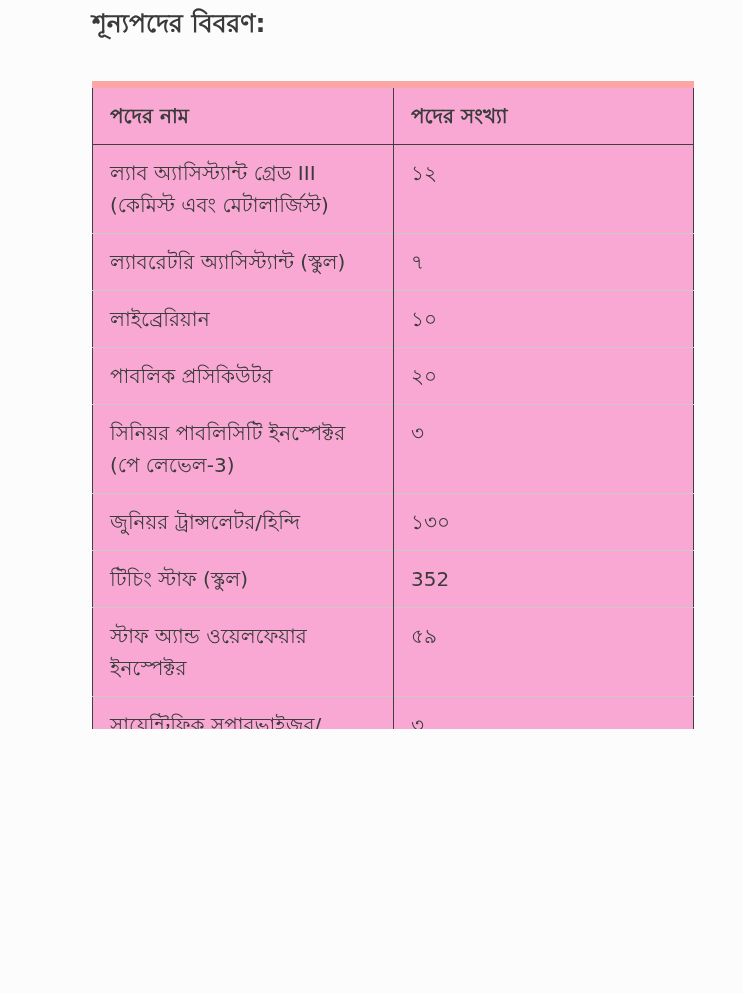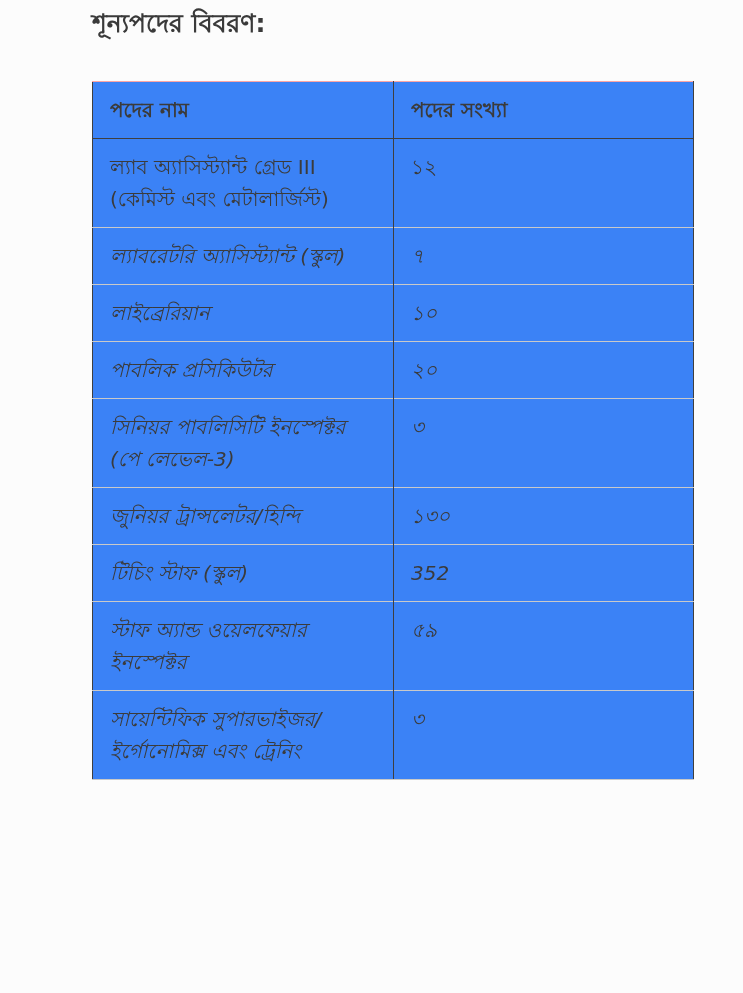--- a/index.html
+++ b/index.html
@@ -3,39 +3,39 @@
 <meta charset="utf-8">
 <style>
   html, body {
     margin: 0;
     padding: 0;
     background: #fcfcfc;
     font-family: "DejaVu Sans", "Liberation Sans", sans-serif;
   }
   .page {
     width: 743px;
-    height: 993px;
+    height: 729px;
     box-sizing: border-box;
     padding: 8px 0 0 0;
     overflow: hidden;
   }
   .page-title {
     margin: 0 0 0 92px;
     font-size: 25px;
     font-weight: 700;
     color: #3a3a3a;
     line-height: 1.3;
   }
   table.vacancy-table {
     border-collapse: collapse;
     table-layout: fixed;
     width: 601px;
     margin: 40px 8px 0 92px;
-    background: #3b82f6;
-    border-top: 1px solid #fca5a5;
+    background: #f9a8d4;
+    border-top: 7px solid #fca5a5;
     border-left: 1px solid #3f3f3f;
     border-right: 1px solid #3f3f3f;
   }
   col.col-name  { width: 301px; }
   col.col-count { width: 300px; }
   th, td {
     box-sizing: border-box;
     text-align: left;
     vertical-align: top;
     padding: 12px 17px;
@@ -47,21 +47,20 @@
   }
   th {
     font-weight: 700;
     border-bottom: 1px solid #3f3f3f;
   }
   td.count-cell, th.count-col {
     border-left: 1px solid #3f3f3f;
   }
   tbody tr + tr td {
     border-top: 1px solid #c9c9c9;
-    font-style: italic;
   }
   tbody tr:last-child td {
     border-bottom: 1px solid #c9c9c9;
   }
 </style>
 </head>
 <body>
 
 <div class="page">
 

